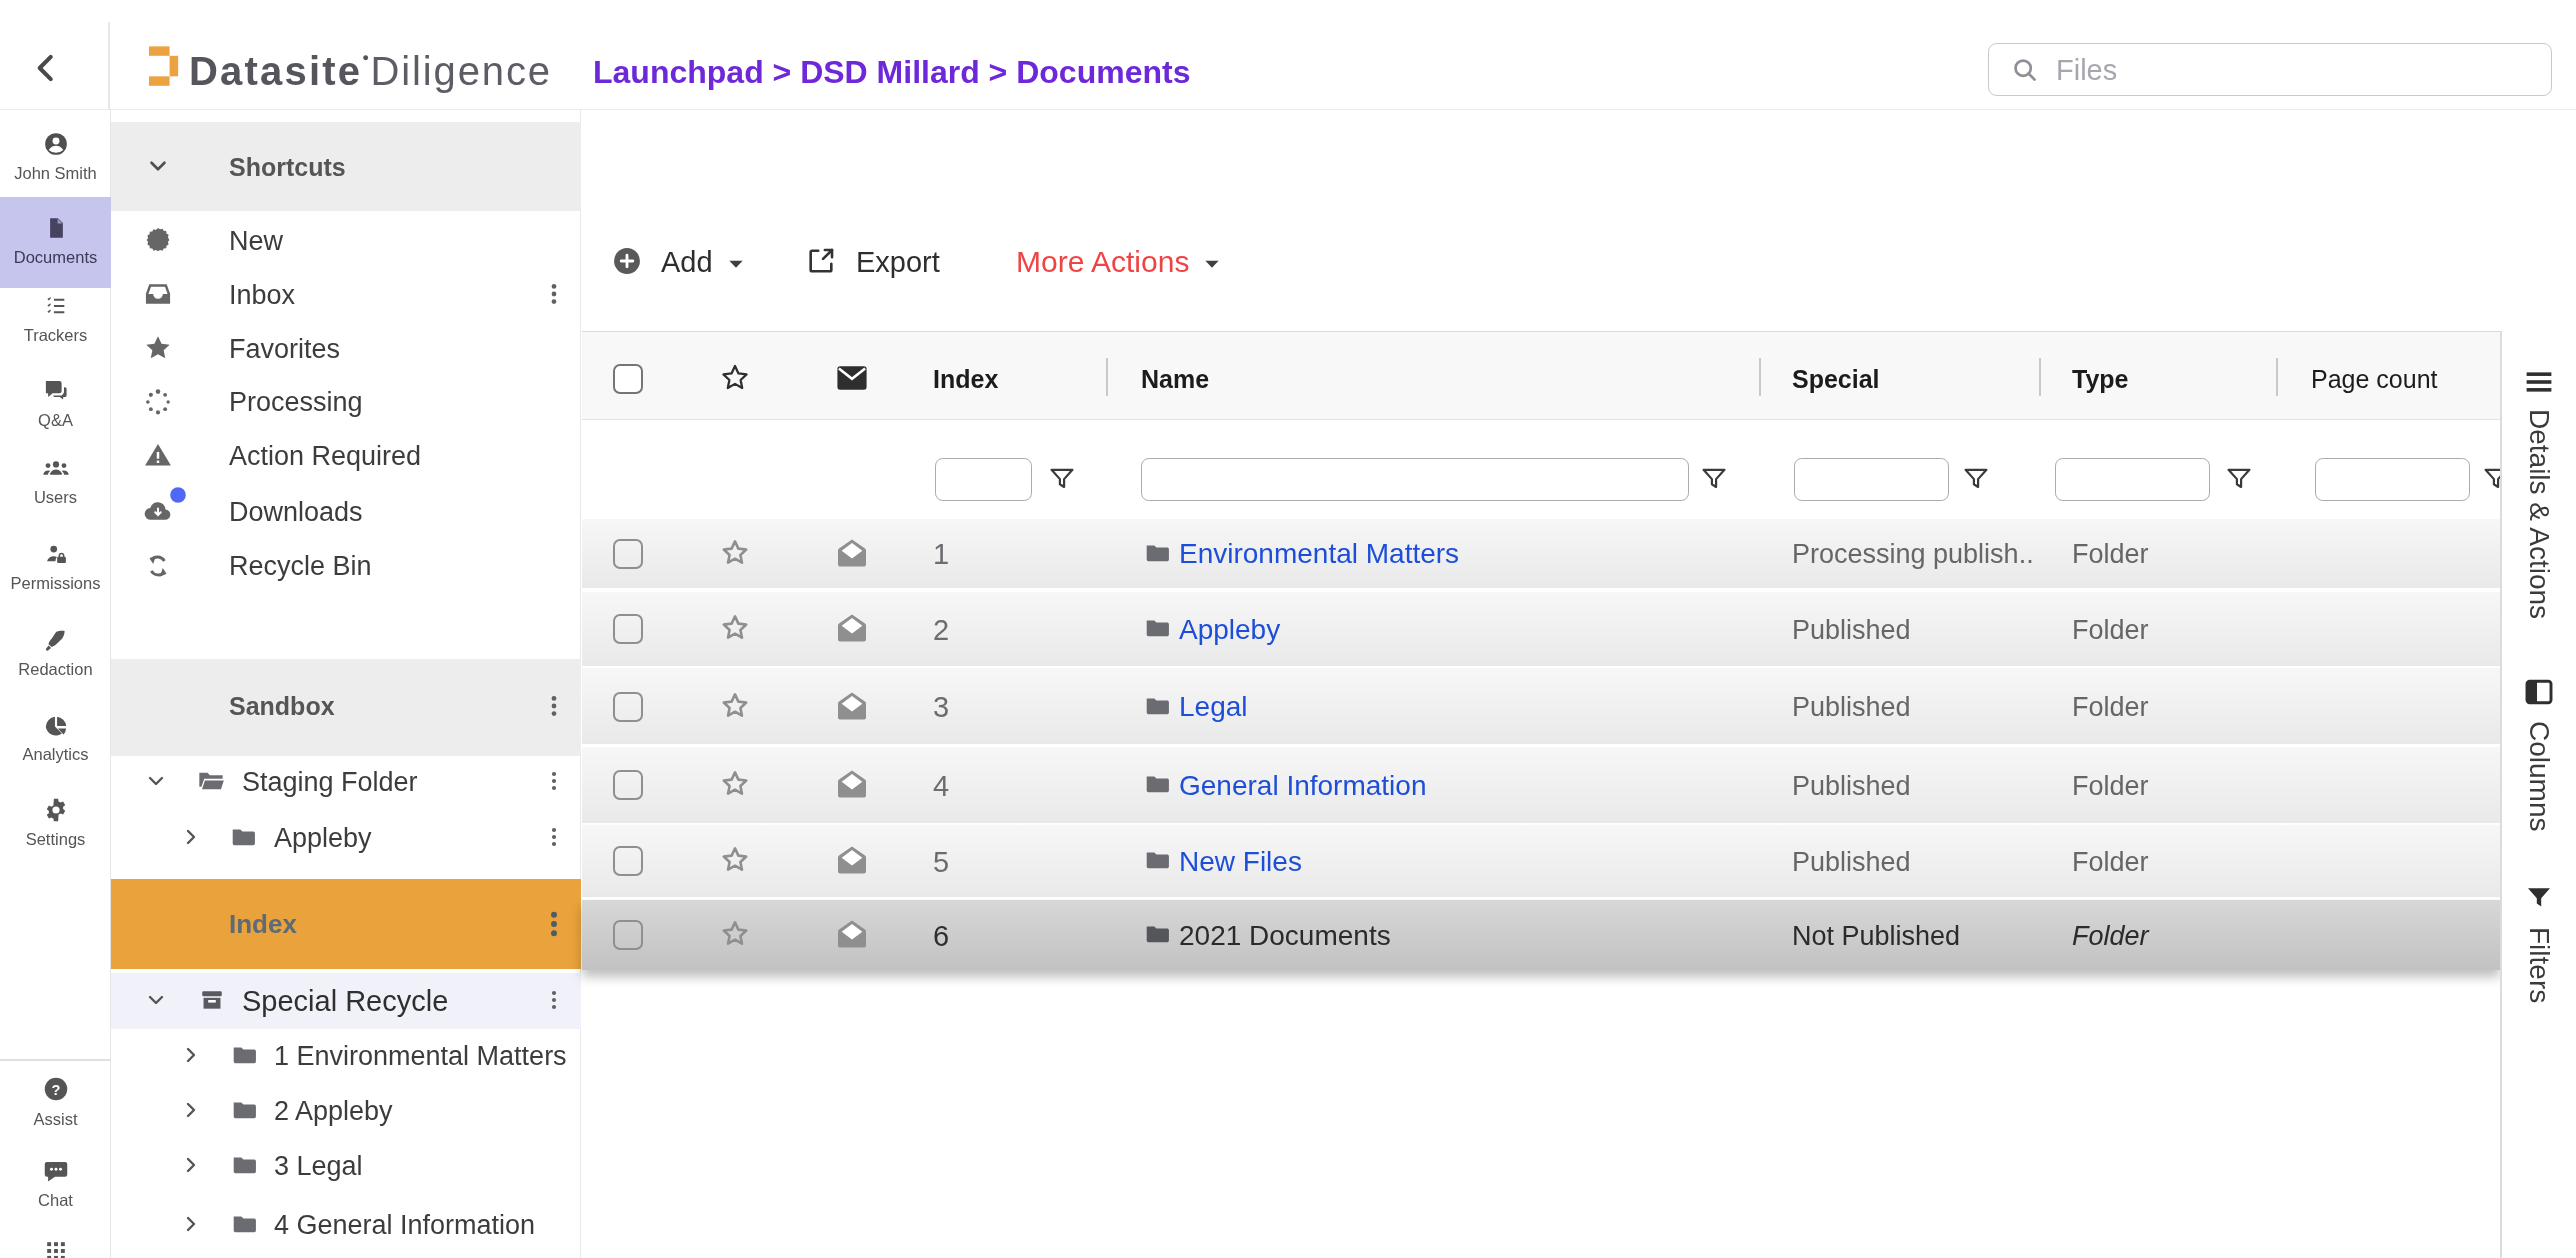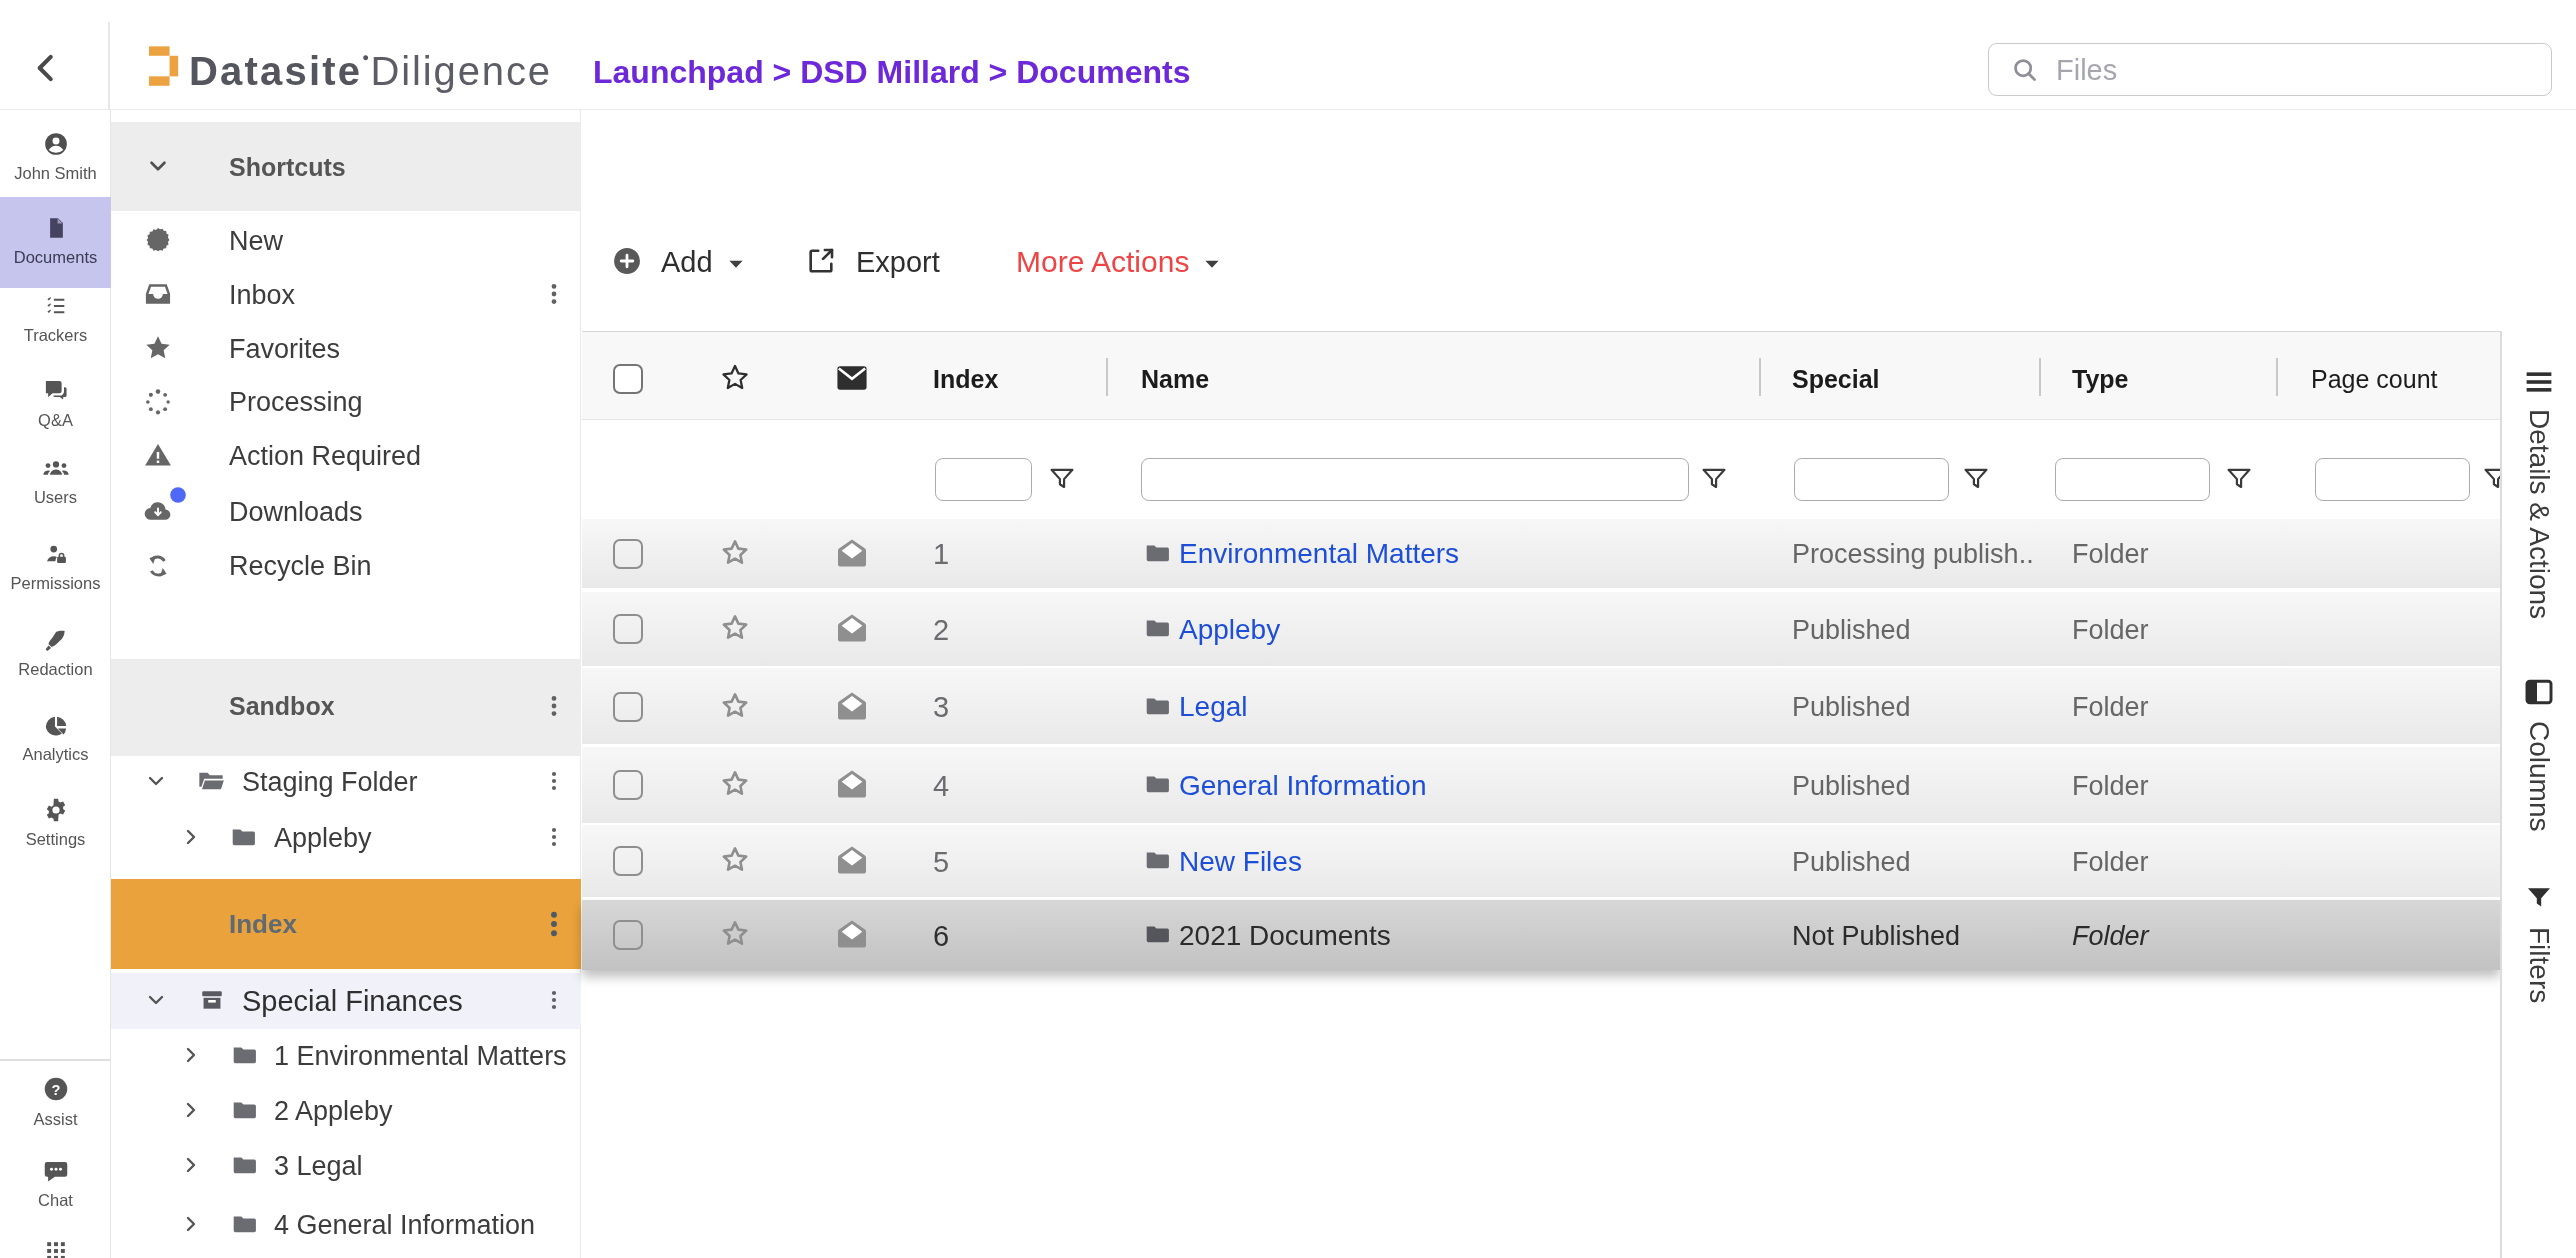--- a/index.html
+++ b/index.html
@@ -229,21 +229,21 @@
 
 <div class="a" style="left:111px;top:973px;width:470px;height:56px;background:#f1f1fa"></div>
 <svg class="c" style="left:156px;top:1000px" width="24" height="24" viewBox="0 0 24 24">
     <path d="M6 9l6 6 6-6" fill="none" stroke="#555" stroke-width="2.4" stroke-linecap="round" stroke-linejoin="round"></path>
   </svg>
 <svg class="c" style="left:212px;top:1000px" width="26" height="26" viewBox="0 0 24 24" fill="#595962">
     <rect x="3" y="4" width="18" height="4.5" rx="1"></rect>
     <path d="M4.2 10h15.6v10H4.2z"></path>
     <rect x="8.5" y="12" width="7" height="2.4" fill="#fff"></rect>
   </svg>
-<div class="l" style="left:242px;top:1001px;font-size:29px;font-weight:500;color:#2f2f2f">Special Finances</div>
+<div class="l" style="left:242px;top:1001px;font-size:29px;font-weight:500;color:#2f2f2f">Special Recycle</div>
 <svg class="c" style="left:554px;top:1000px" width="24" height="24" viewBox="0 0 24 24" fill="#616161">
     <circle cx="12" cy="5" r="2.1"></circle>
     <circle cx="12" cy="12" r="2.1"></circle>
     <circle cx="12" cy="19" r="2.1"></circle>
   </svg>
 
 <svg class="c" style="left:191px;top:1055px" width="24" height="24" viewBox="0 0 24 24">
     <path d="M9 6l6 6-6 6" fill="none" stroke="#555" stroke-width="2.4" stroke-linecap="round" stroke-linejoin="round"></path>
   </svg>
 <svg class="c" style="left:244px;top:1055px" width="26" height="26" viewBox="0 0 24 24" fill="#6b6b72">

